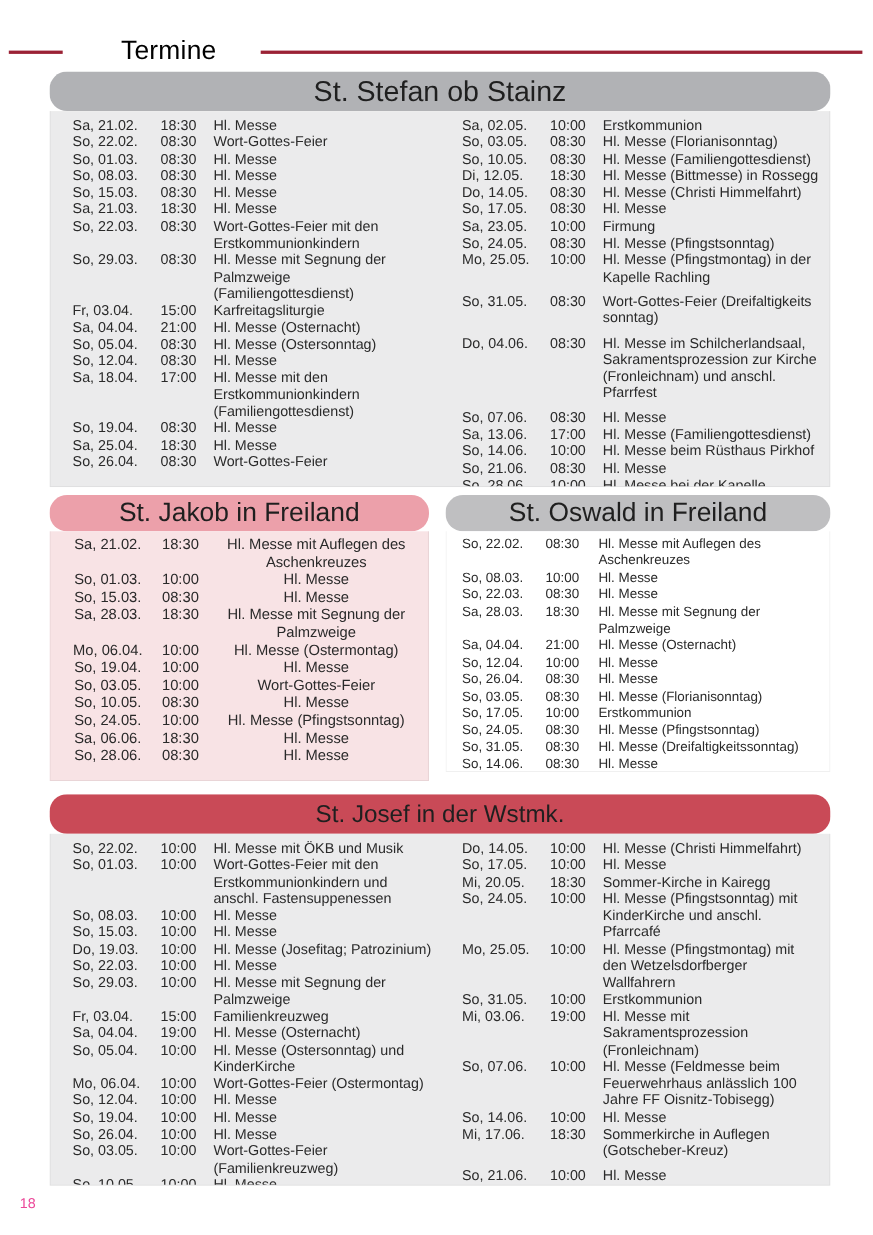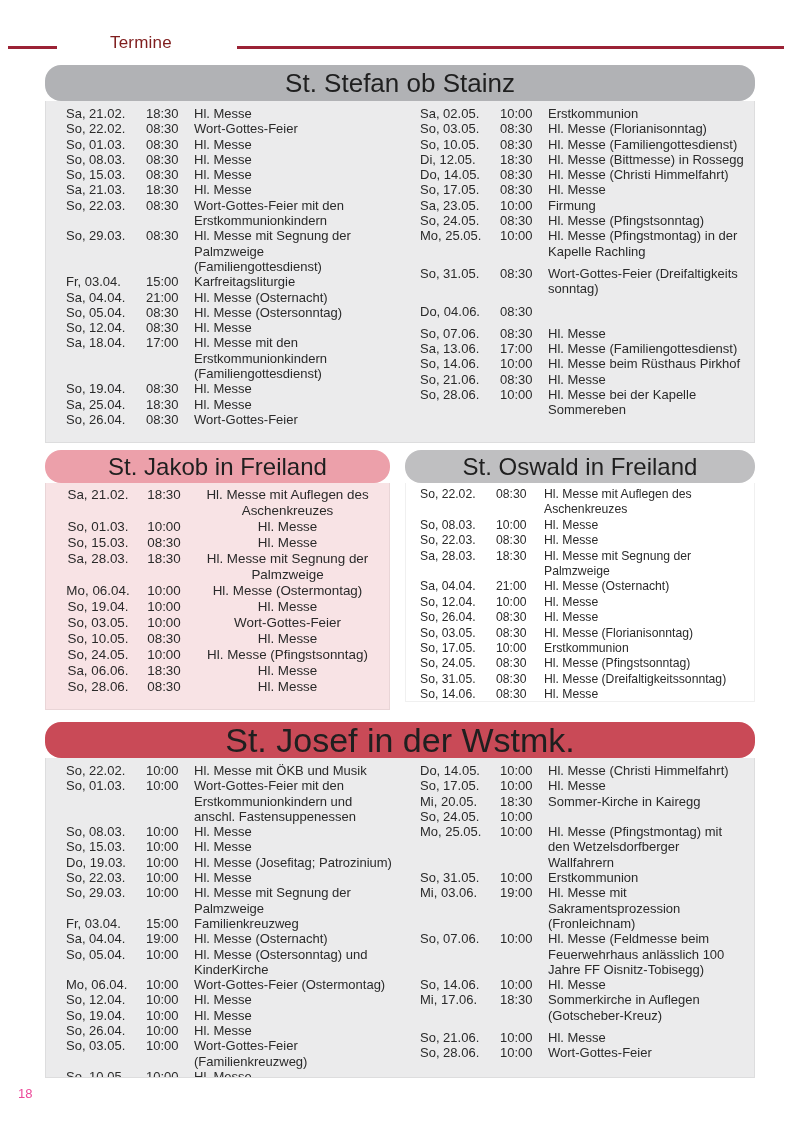--- a/index.html
+++ b/index.html
@@ -12,42 +12,42 @@
     font-family:"Liberation Sans","DejaVu Sans",sans-serif;
     color:var(--body-text,#2a2a2a);
     overflow:hidden;
   }
   
   .rule { position:absolute; height:3px; background:var(--accent-red,#9b2235); }
   .rule-left  { left:8px;  top:46px; width:49px; }
   .rule-right { left:237px; top:46px; width:547px; }
   .termine-label {
     position:absolute; left:110px; top:33px;
-    font-size:17px; color:#7f1d1d; letter-spacing:0.2px;
+    font-size:24px; color:#000000; letter-spacing:0.2px;
   }
   
   .panel { position:absolute; display:flex; flex-direction:column; overflow:hidden; }
   .panel-header {
     flex:0 0 auto; display:flex; align-items:center; justify-content:center;
     color:var(--title-text,#1f1f1f);
     border-radius:16px;
   }
   .panel-body { flex:1 1 auto; overflow:hidden; border:1px solid rgba(0,0,0,0.06); border-top:none; }
   .panel-stefan { left:45px; top:65px;  width:710px; height:378px; }
   .panel-jakob  { left:45px; top:450px; width:345px; height:260px;text-align:center; }
   .panel-oswald { left:405px; top:450px; width:350px; height:252px; }
   .panel-josef  { left:45px; top:722px; width:710px; height:356px; }
 
   .panel-stefan .panel-header { height:36px; font-size:26px; background:var(--stefan-header-bg,#b1b2b5); }
   .panel-stefan .panel-body   { background:var(--stefan-body-bg,#ebebec); }
   .panel-jakob  .panel-header { height:33px; font-size:24px; background:var(--jakob-header-bg,#eca0aa); }
   .panel-jakob  .panel-body   { background:var(--jakob-body-bg,#f8e3e5); }
   .panel-oswald .panel-header { height:33px; font-size:24px; background:var(--oswald-header-bg,#bfbfc1); }
   .panel-oswald .panel-body   { background:var(--oswald-body-bg,#ffffff); }
-  .panel-josef  .panel-header { height:36px; font-size:34px; background:var(--josef-header-bg,#c94a57); }
+  .panel-josef  .panel-header { height:36px; font-size:22px; background:var(--josef-header-bg,#c94a57); }
   .panel-josef  .panel-body   { background:var(--josef-body-bg,#ebebec); }
 
   
   .twocol { display:flex; gap:14px; padding:5px 8px 4px 6px; height:100%; }
   .twocol .col { width:50%; }
   .onecol { padding:4px 6px 4px 0; }
 
   
   .entry {
     display:grid;
@@ -232,20 +232,21 @@
 
           <div class="entry gap-before">
             <span class="cell">So, 31.05.</span>
             <span class="cell">08:30</span>
             <span class="cell">Wort-Gottes-Feier (Dreifaltigkeits sonntag)</span>
           </div>
 
           <div class="entry gap-before">
             <span class="cell">Do, 04.06.</span>
             <span class="cell">08:30</span>
+            <span class="cell">Hl. Messe im Schilcherlandsaal, Sakramentsprozession zur Kirche (Fronleichnam) und anschl. Pfarrfest</span>
           </div>
 
           <div class="entry gap-before">
             <span class="cell">So, 07.06.</span>
             <span class="cell">08:30</span>
             <span class="cell">Hl. Messe</span>
           </div>
 
           <div class="entry">
             <span class="cell">Sa, 13.06.</span>
@@ -547,20 +548,21 @@
 
           <div class="entry">
             <span class="cell">Mi, 20.05.</span>
             <span class="cell">18:30</span>
             <span class="cell">Sommer-Kirche in Kairegg</span>
           </div>
 
           <div class="entry">
             <span class="cell">So, 24.05.</span>
             <span class="cell">10:00</span>
+            <span class="cell">Hl. Messe (Pfingstsonntag) mit KinderKirche und anschl. Pfarrcafé</span>
           </div>
 
           <div class="entry">
             <span class="cell">Mo, 25.05.</span>
             <span class="cell">10:00</span>
             <span class="cell">Hl. Messe (Pfingstmontag) mit den Wetzelsdorfberger Wallfahrern</span>
           </div>
 
           <div class="entry">
             <span class="cell">So, 31.05.</span>

